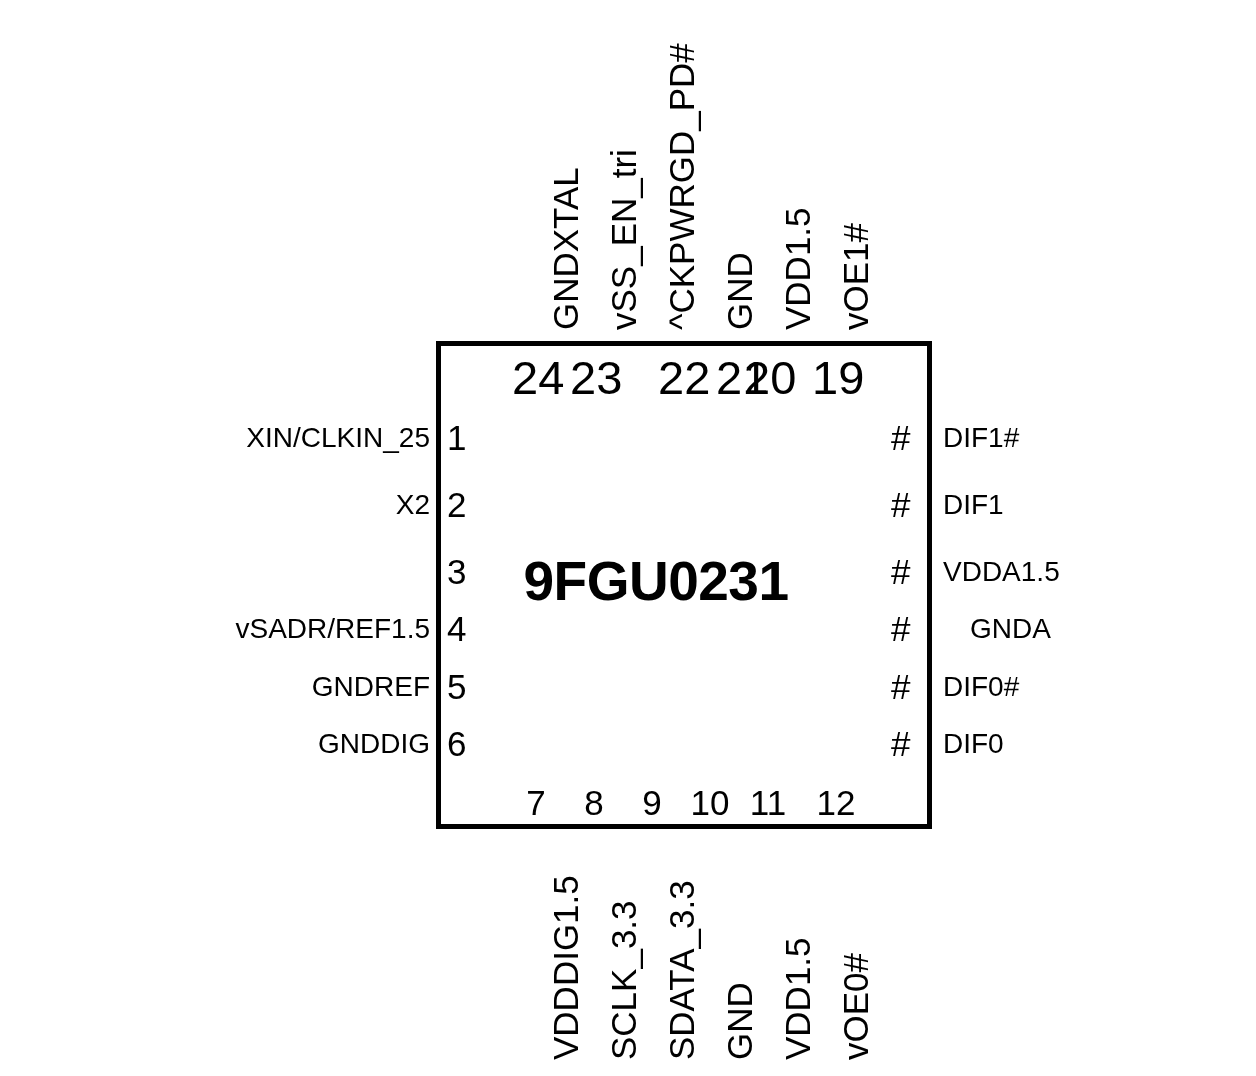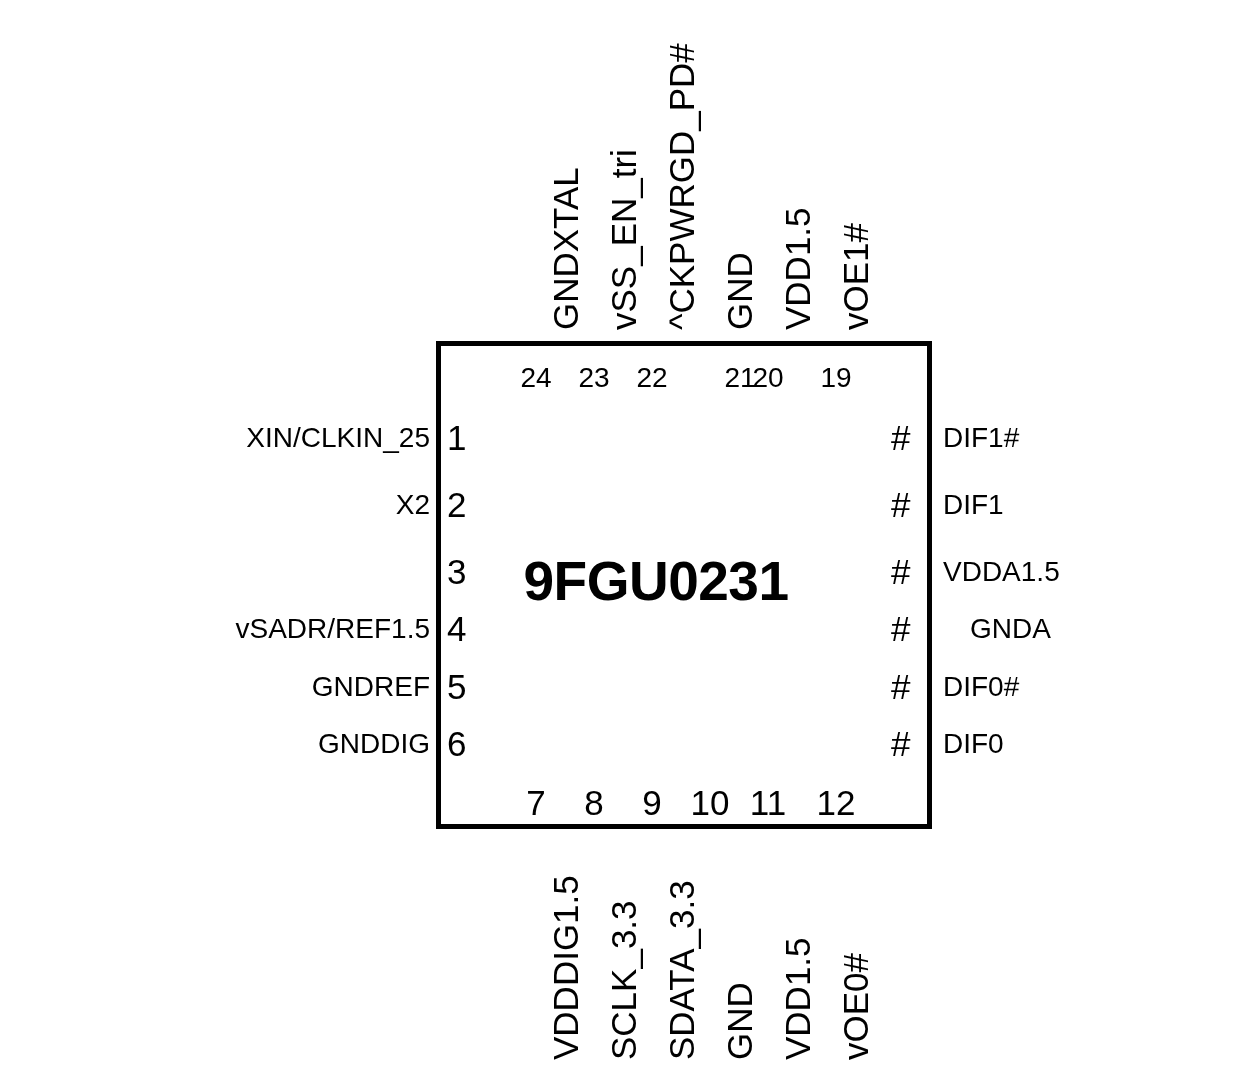--- a/index.html
+++ b/index.html
@@ -78,21 +78,21 @@
   .hash-mark {
     position: absolute;
     font-size: 35px;
     line-height: 35px;
     white-space: nowrap;
   }
 
   
   .inner-num-top {
     position: absolute;
-    font-size: 28px;
+    font-size: 47px;
     line-height: 35px;
     top: 360px;
     width: 48px;
     text-align: center;
   }
   .inner-num-bottom {
     position: absolute;
     font-size: 35px;
     line-height: 35px;
     top: 785px;
@@ -117,21 +117,21 @@
 
   <div class="vlabel" style="left:548px; top:330px;">GNDXTAL</div>
   <div class="vlabel" style="left:606px; top:330px;">vSS_EN_tri</div>
   <div class="vlabel" style="left:664px; top:330px;">^CKPWRGD_PD#</div>
   <div class="vlabel" style="left:722px; top:330px;">GND</div>
   <div class="vlabel" style="left:780px; top:330px;">VDD1.5</div>
   <div class="vlabel" style="left:838px; top:330px;">vOE1#</div>
 
   <div class="inner-num-top" style="left:512px;">24</div>
   <div class="inner-num-top" style="left:570px;">23</div>
-  <div class="inner-num-top" style="left:628px;">22</div>
+  <div class="inner-num-top" style="left:658px;">22</div>
   <div class="inner-num-top" style="left:686px;margin-left:30px;">21</div>
   <div class="inner-num-top" style="left:744px;">20</div>
   <div class="inner-num-top" style="left:812px;">19</div>
 
   <div class="side-label label-left" style="top:420px; width:420px; left:10px;">XIN/CLKIN_25</div>
   <div class="side-label label-left" style="top:487px; width:420px; left:10px;">X2</div>
   <div class="side-label label-left" style="top:611px; width:420px; left:10px;">vSADR/REF1.5</div>
   <div class="side-label label-left" style="top:726px; width:420px; left:10px;">GNDDIG</div>
   <div class="side-label label-left" style="top:669px; width:420px; left:10px;">GNDREF</div>
 

